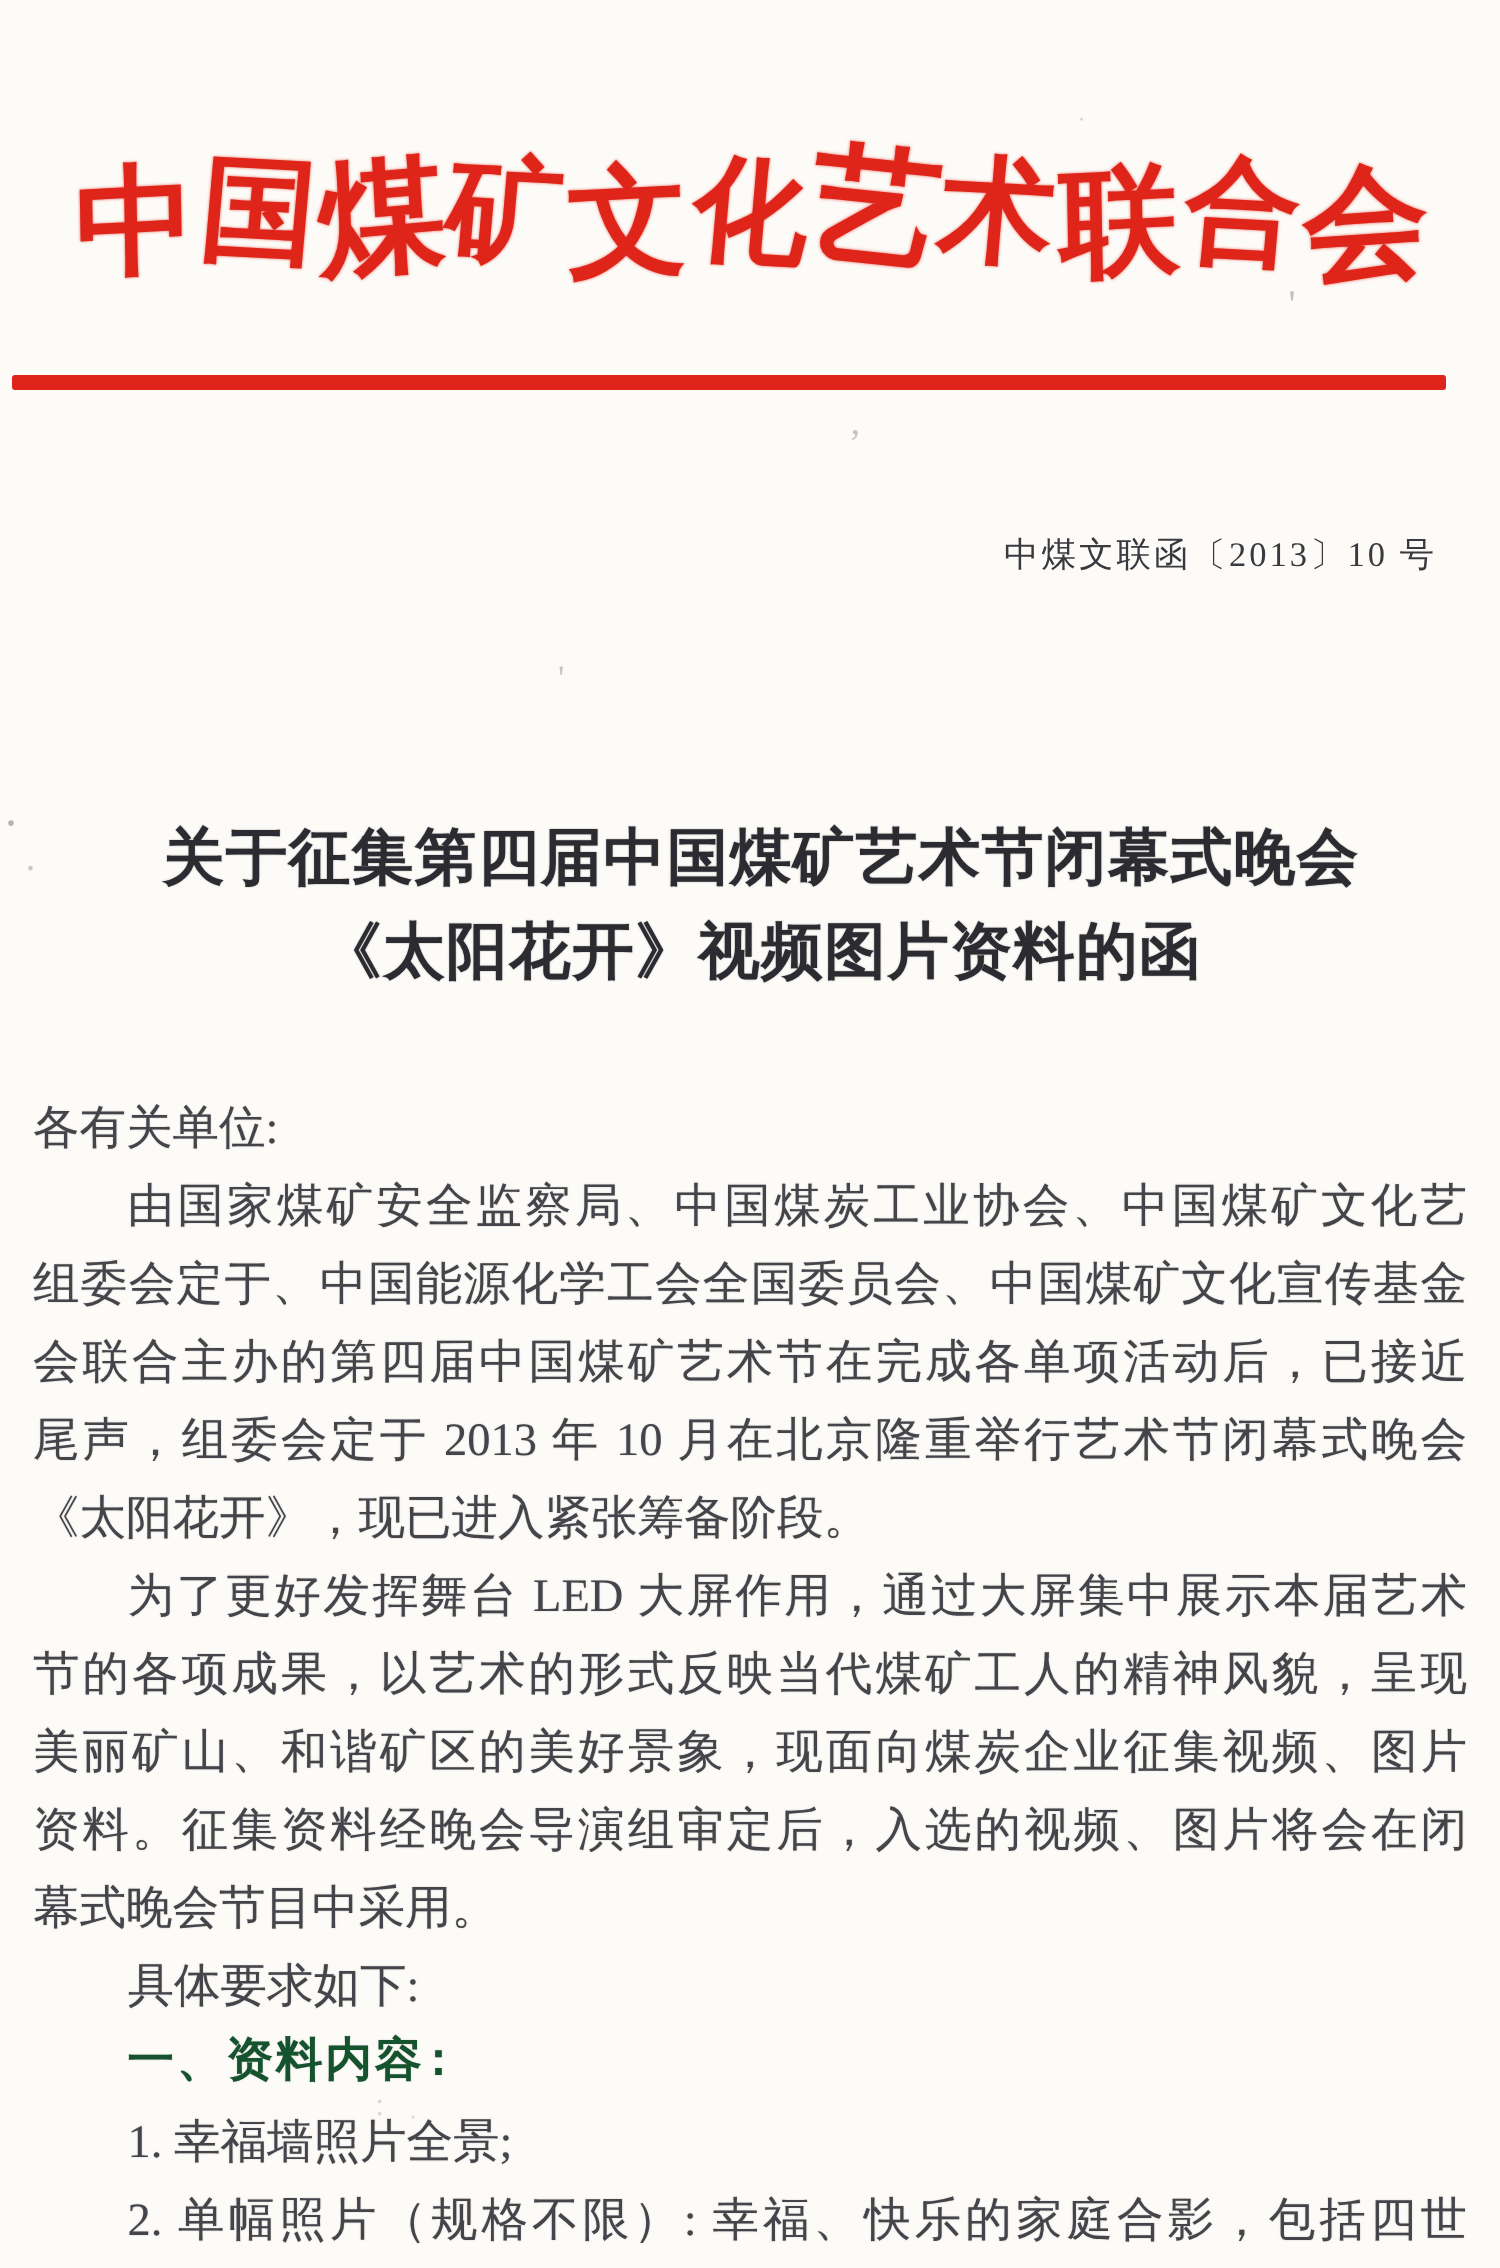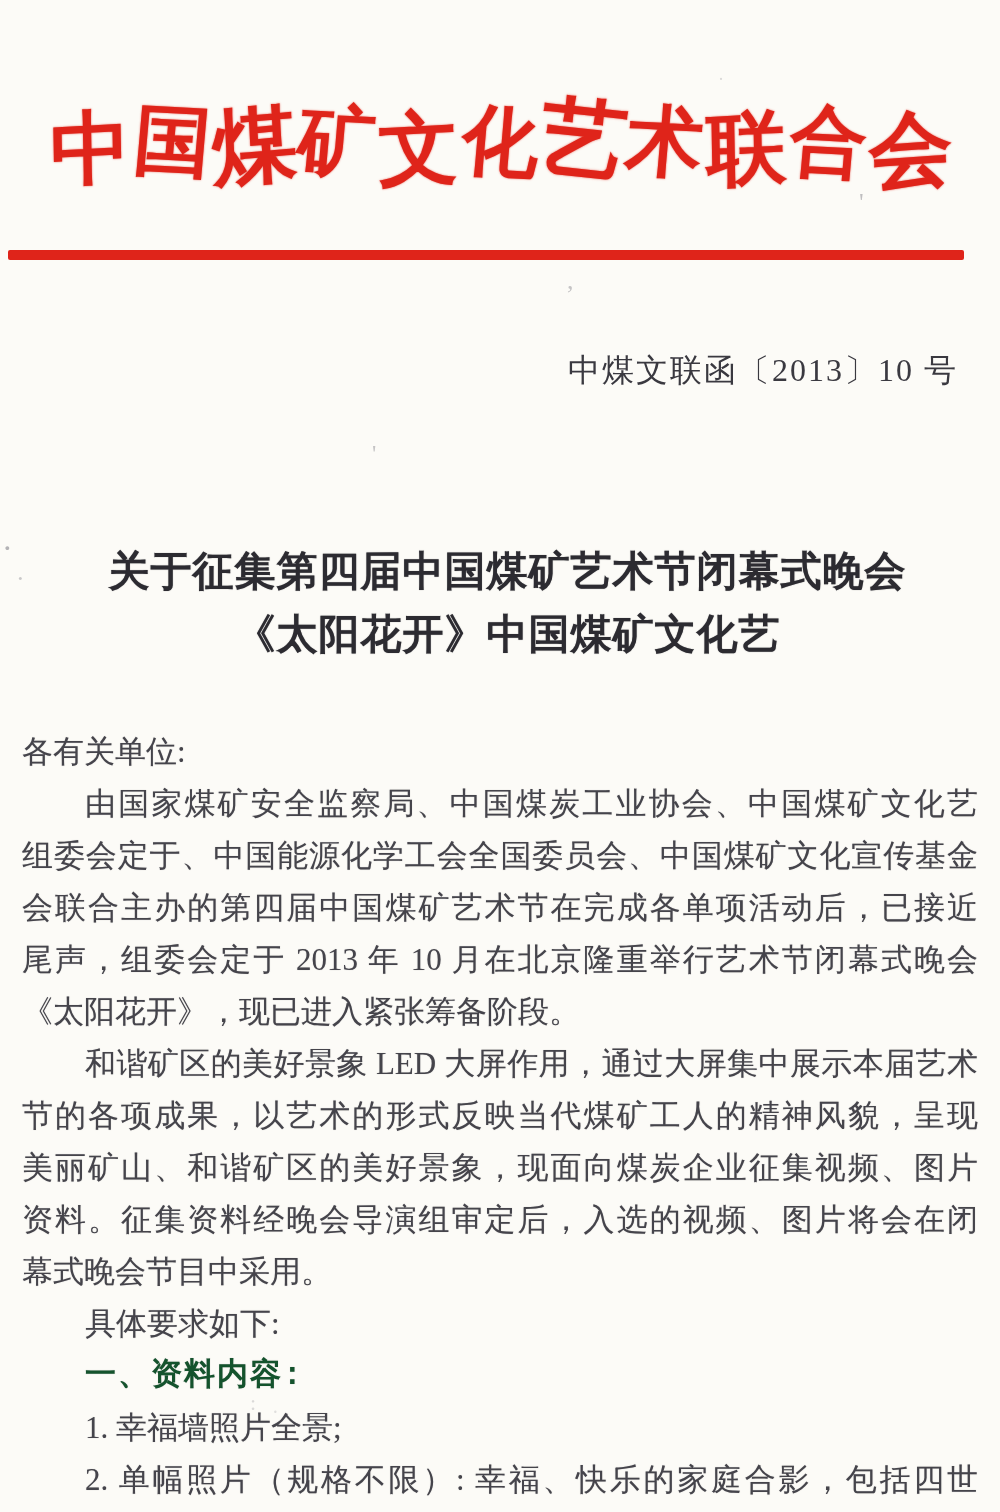--- a/index.html
+++ b/index.html
@@ -44,21 +44,21 @@
     height: 10px;
     background: #df241a;
     border-radius: 2px;
   }
 
   
   .doc-number {
     margin-top: 90px;
     padding-right: 42px;
     text-align: right;
-    font-size: 32px;
+    font-size: 23px;
     line-height: 40px;
     letter-spacing: 2px;
     color: #3a3940;
   }
 
   
   .title {
     margin-top: 150px;
     text-align: center;
     font-size: 41px;
@@ -120,31 +120,31 @@
       <span class="lh-char">合</span>
       <span class="lh-char">会</span>
     </div>
 
   <div class="red-rule"></div>
 
   <div class="doc-number">中煤文联函〔2013〕10 号</div>
 
   <div class="title">
     <div class="title-line">关于征集第四届中国煤矿艺术节闭幕式晚会</div>
-    <div class="title-line">《太阳花开》中国煤矿文化艺</div>
+    <div class="title-line">《太阳花开》视频图片资料的函</div>
   </div>
 
   <div class="body-block">
       <div class="line">各有关单位:</div>
       <div class="line indent fill">由国家煤矿安全监察局、中国煤炭工业协会、中国煤矿文化艺</div>
       <div class="line fill">组委会定于、中国能源化学工会全国委员会、中国煤矿文化宣传基金</div>
       <div class="line fill">会联合主办的第四届中国煤矿艺术节在完成各单项活动后，已接近</div>
       <div class="line fill">尾声，组委会定于 2013 年 10 月在北京隆重举行艺术节闭幕式晚会</div>
       <div class="line">《太阳花开》，现已进入紧张筹备阶段。</div>
-      <div class="line indent fill">和谐矿区的美好景象 LED 大屏作用，通过大屏集中展示本届艺术</div>
+      <div class="line indent fill">为了更好发挥舞台 LED 大屏作用，通过大屏集中展示本届艺术</div>
       <div class="line fill">节的各项成果，以艺术的形式反映当代煤矿工人的精神风貌，呈现</div>
       <div class="line fill">美丽矿山、和谐矿区的美好景象，现面向煤炭企业征集视频、图片</div>
       <div class="line fill">资料。征集资料经晚会导演组审定后，入选的视频、图片将会在闭</div>
       <div class="line">幕式晚会节目中采用。</div>
       <div class="line indent">具体要求如下:</div>
       <div class="line indent bold">一、资料内容:</div>
       <div class="line indent">1. 幸福墙照片全景;</div>
       <div class="line indent fill">2. 单幅照片（规格不限）: 幸福、快乐的家庭合影，包括四世</div>
     </div>
 

